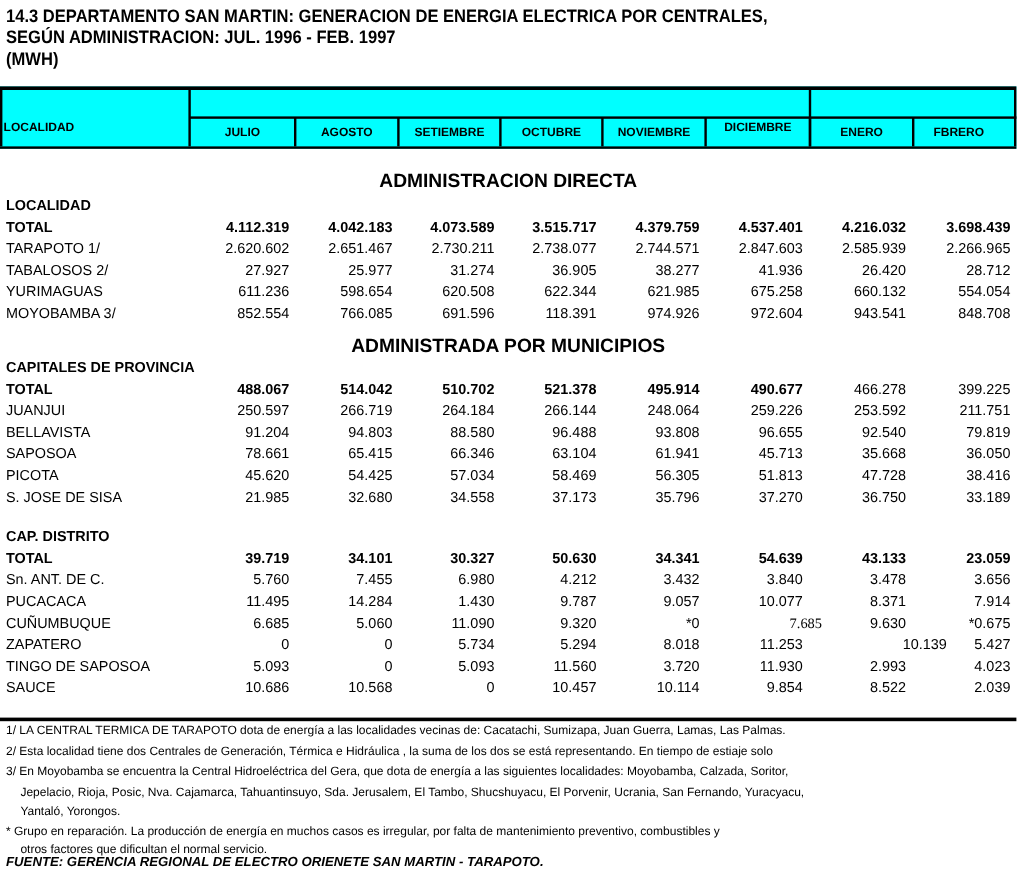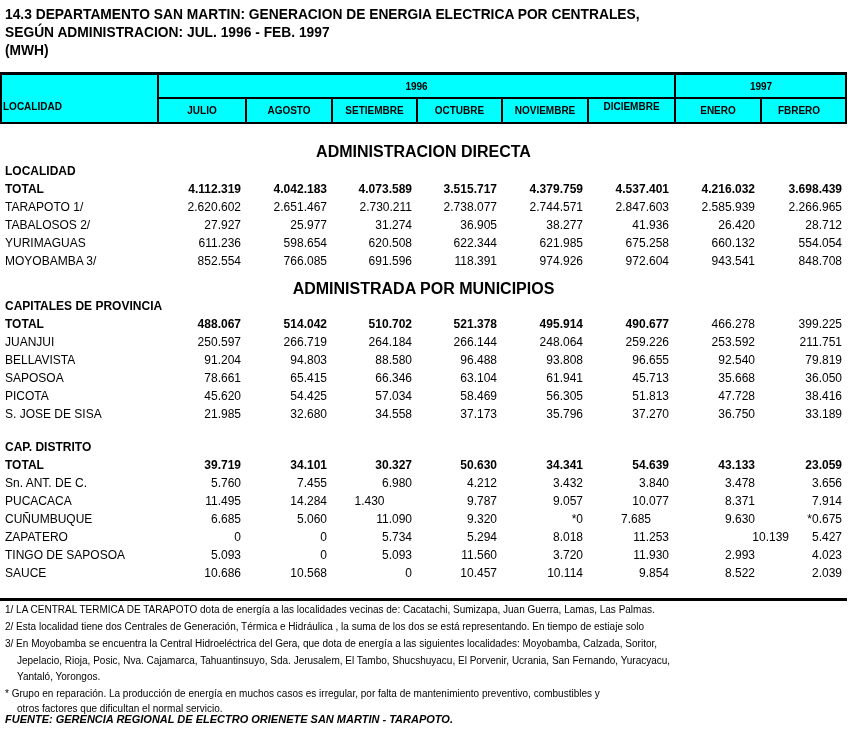--- a/index.html
+++ b/index.html
@@ -30,22 +30,20 @@
 </style>
 </head>
 <body>
 
 <div id="t1" class="title">14.3  DEPARTAMENTO SAN MARTIN: GENERACION DE ENERGIA ELECTRICA POR CENTRALES,</div>
 <div id="t2" class="title">SEGÚN ADMINISTRACION: JUL. 1996 - FEB. 1997</div>
 <div id="t3" class="title">(MWH)</div>
 
 <div class="hdr" id="hdr">
   <div class="hcell" style="left:0;top:15px;width:158px;height:32px;justify-content:flex-start;padding-left:3px;">LOCALIDAD</div>
-  <div class="hcell" style="left:158px;top:0;width:517px;height:23px;">1996</div>
-  <div class="hcell" style="left:675px;top:0;width:172px;height:23px;">1997</div>
   <div class="hline" style="left:158px;top:22px;width:689px;"></div>
   <div class="vline" style="left:0;top:0;height:47px;"></div>
   <div class="vline" style="left:845px;top:0;height:47px;"></div>
   <div class="vline" style="left:157px;top:0;height:47px;"></div>
   <div class="vline" style="left:674px;top:0;height:47px;"></div>
 <div class="hcell" style="left: 158px; top: 23px; width: 88px; height: 24px;">JULIO</div>
     <div class="hcell" style="left: 246px; top: 23px; width: 86px; height: 24px;">AGOSTO</div>
     <div class="vline" style="left: 245px; top: 23px; height: 24px;"></div>
     <div class="hcell" style="left: 332px; top: 23px; width: 85px; height: 24px;">SETIEMBRE</div>
     <div class="vline" style="left: 331px; top: 23px; height: 24px;"></div>
@@ -213,35 +211,35 @@
       <span class="v" style="left: 412px;">4.212</span>
       <span class="v" style="left: 498px;">3.432</span>
       <span class="v" style="left: 584px;">3.840</span>
       <span class="v" style="left: 670px;">3.478</span>
       <span class="v" style="left: 757px;">3.656</span>
     </div>
     <div class="row" style="top: 492px;">
       <span class="lbl">PUCACACA</span>
       <span class="v" style="left: 156px;">11.495</span>
       <span class="v" style="left: 242px;">14.284</span>
-      <span class="v" style="left: 327px; text-align: center;">1.430</span>
+      <span class="v" style="left: 327px;">1.430</span>
       <span class="v" style="left: 412px;">9.787</span>
       <span class="v" style="left: 498px;">9.057</span>
       <span class="v" style="left: 584px;">10.077</span>
       <span class="v" style="left: 670px;">8.371</span>
       <span class="v" style="left: 757px;">7.914</span>
     </div>
     <div class="row" style="top: 510px;">
       <span class="lbl">CUÑUMBUQUE</span>
       <span class="v" style="left: 156px;">6.685</span>
       <span class="v" style="left: 242px;">5.060</span>
       <span class="v" style="left: 327px;">11.090</span>
       <span class="v" style="left: 412px;">9.320</span>
       <span class="v" style="left: 498px;">*0</span>
-      <span class="v" style="left: 566px;">7.685</span>
+      <span class="v" style="left: 600px; font-family: Liberation Serif, serif;">7.685</span>
       <span class="v" style="left: 670px;">9.630</span>
       <span class="v" style="left: 757px;">*0.675</span>
     </div>
     <div class="row" style="top: 528px;">
       <span class="lbl">ZAPATERO</span>
       <span class="v" style="left: 156px;">0</span>
       <span class="v" style="left: 242px;">0</span>
       <span class="v" style="left: 327px;">5.734</span>
       <span class="v" style="left: 412px;">5.294</span>
       <span class="v" style="left: 498px;">8.018</span>

